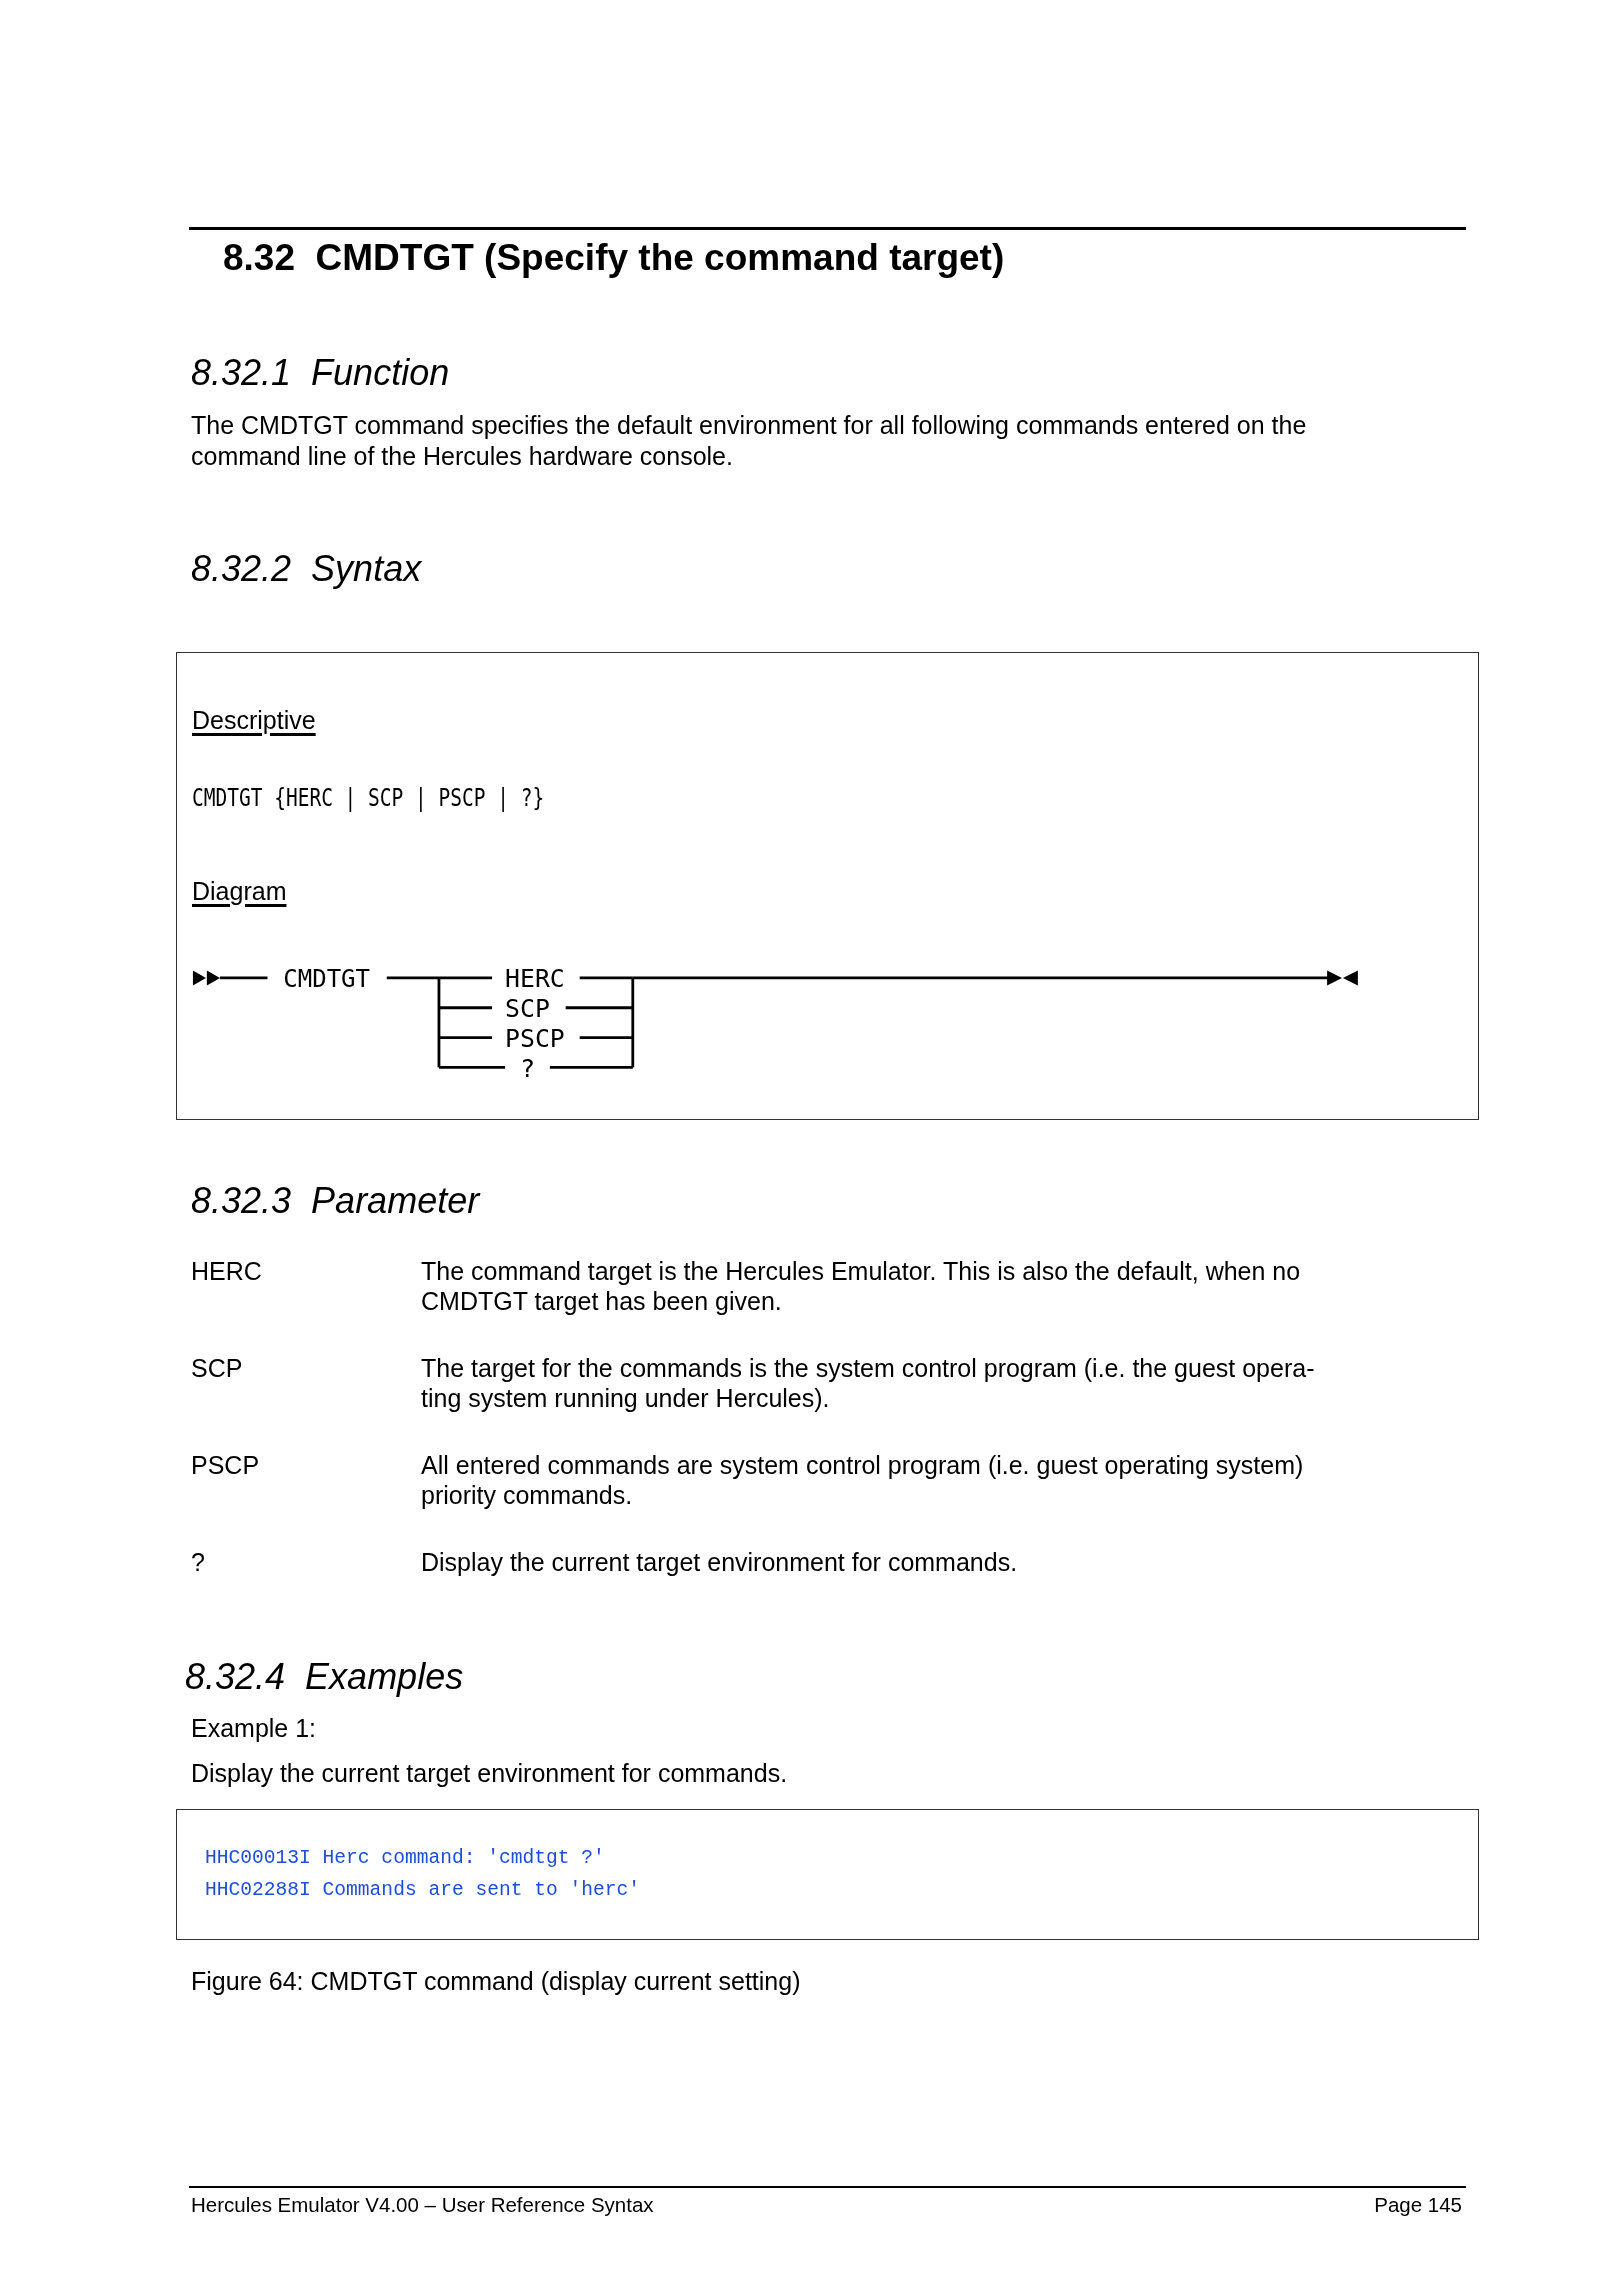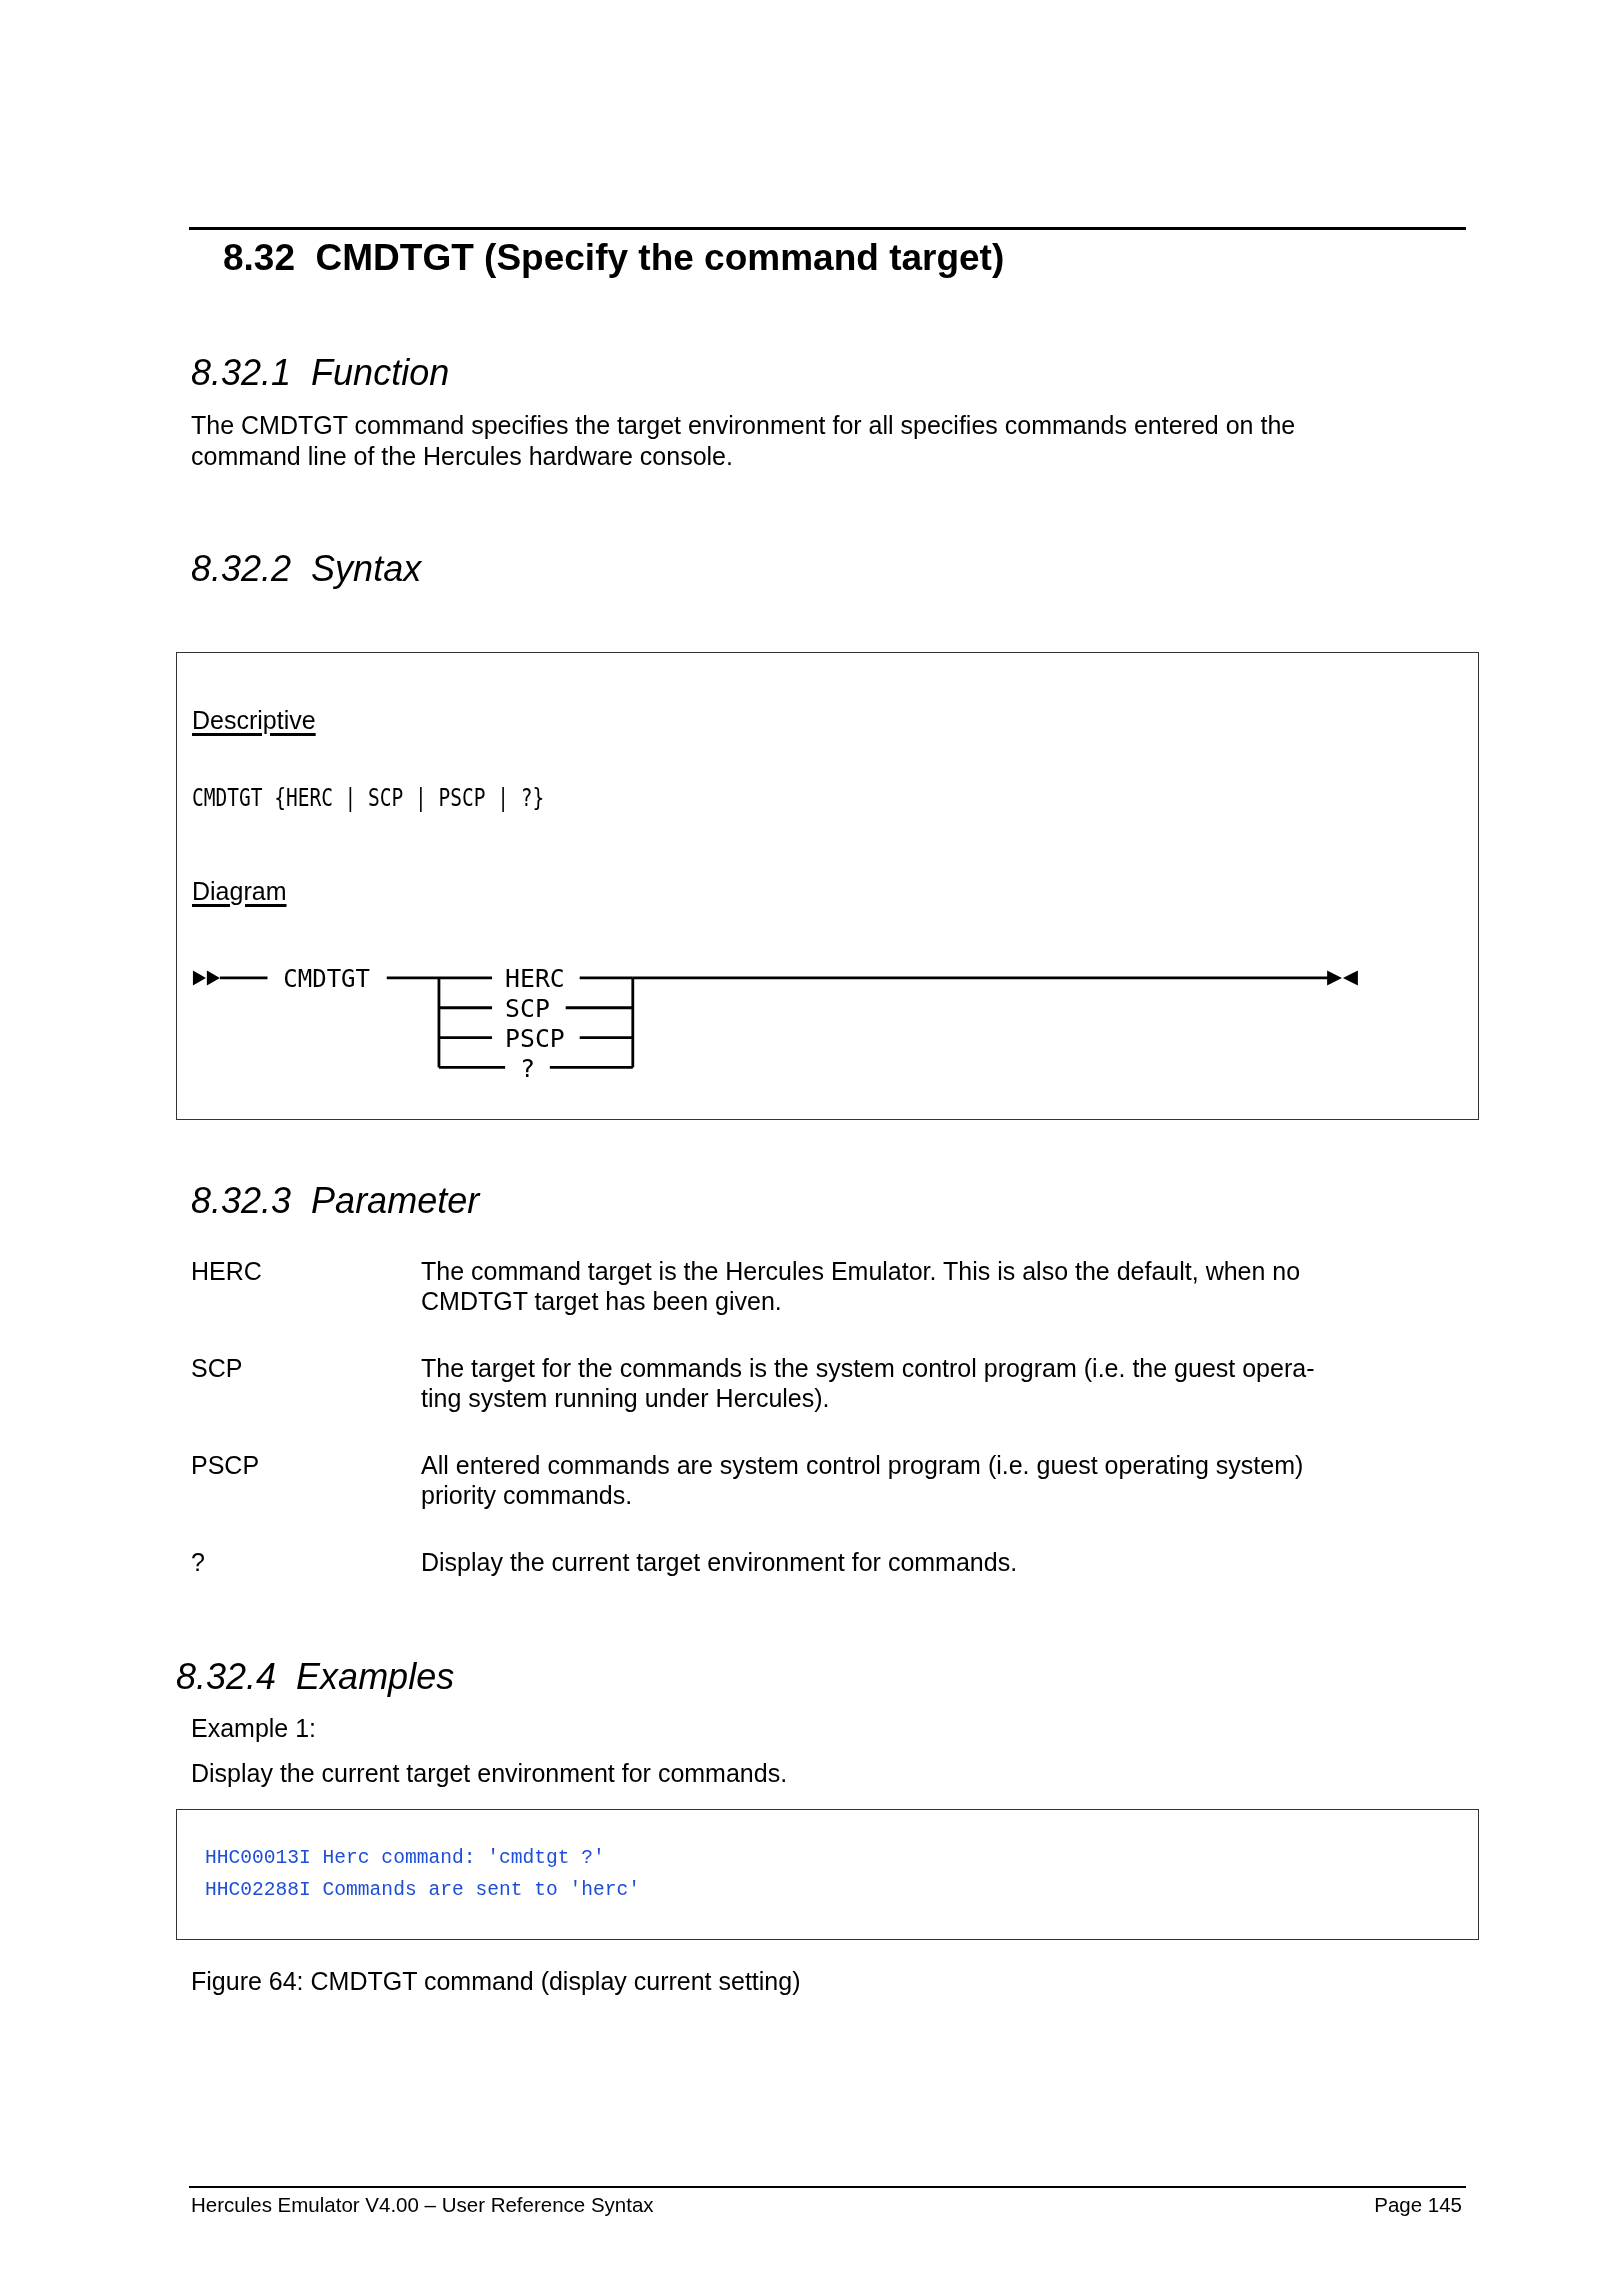--- a/index.html
+++ b/index.html
@@ -21,21 +21,21 @@
 </head>
 <body>
 
 <div class="rule" style="left:189px; top:227px; width:1277px; height:2.8px;"></div>
 
 <div class="abs h1" style="left:191px; top:239px;">
   <span>8.32</span>&nbsp;&nbsp;<span>CMDTGT (Specify the command target)</span>
 </div>
 
 <div class="abs h2" style="left:191px; top:354px; white-space:pre;">8.32.1  Function</div>
-<div class="abs body" style="left:191px; top:410px;">The CMDTGT command specifies the target environment for all specifies commands entered on the</div>
+<div class="abs body" style="left:191px; top:410px;">The CMDTGT command specifies the default environment for all following commands entered on the</div>
 <div class="abs body" style="left:191px; top:441px;">command line of the Hercules hardware console.</div>
 
 <div class="abs h2" style="left:191px; top:550px; white-space:pre;">8.32.2  Syntax</div>
 
 <div class="box" style="left:176px; top:652px; width:1303px; height:468px;"></div>
 
 <div class="abs body bold ul" style="left:192px; top:705px;">Descriptive</div>
 <div class="abs mono-cond" style="left:192px; top:783px;">CMDTGT {HERC | SCP | PSCP | ?}</div>
 <div class="abs body bold ul" style="left:192px; top:876px;">Diagram</div>
 
@@ -93,21 +93,21 @@
     <div class="abs body bold" style="left:191px; top:1450px;">PSCP</div>
     <div class="abs body" style="left:421px; top:1450px;">All entered commands are system control program (i.e. guest operating system)</div>
     <div class="abs body" style="left:421px; top:1480px;">priority commands.</div>
   </div>
   <div>
     <div class="abs body bold" style="left:191px; top:1547px;">?</div>
     <div class="abs body" style="left:421px; top:1547px;">Display the current target environment for commands.</div>
   </div>
 </div>
 
-<div class="abs h2" style="left:176px; top:1658px; white-space:pre;text-align:center;">8.32.4  Examples</div>
+<div class="abs h2" style="left:185px; top:1658px; white-space:pre;text-align:center;">8.32.4  Examples</div>
 <div class="abs body bold" style="left:191px; top:1713px;">Example 1:</div>
 <div class="abs body" style="left:191px; top:1758px;">Display the current target environment for commands.</div>
 
 <div class="box" style="left:176px; top:1809px; width:1303px; height:131px;"></div>
 <div class="abs code" style="left:205px; top:1848px;">HHC00013I Herc command: 'cmdtgt ?'</div>
 <div class="abs code" style="left:205px; top:1880px;">HHC02288I Commands are sent to 'herc'</div>
 
 <div class="abs body bold" style="left:191px; top:1966px;">Figure 64: CMDTGT command (display current setting)</div>
 
 <div class="rule" style="left:189px; top:2186px; width:1277px; height:1.9px;"></div>

